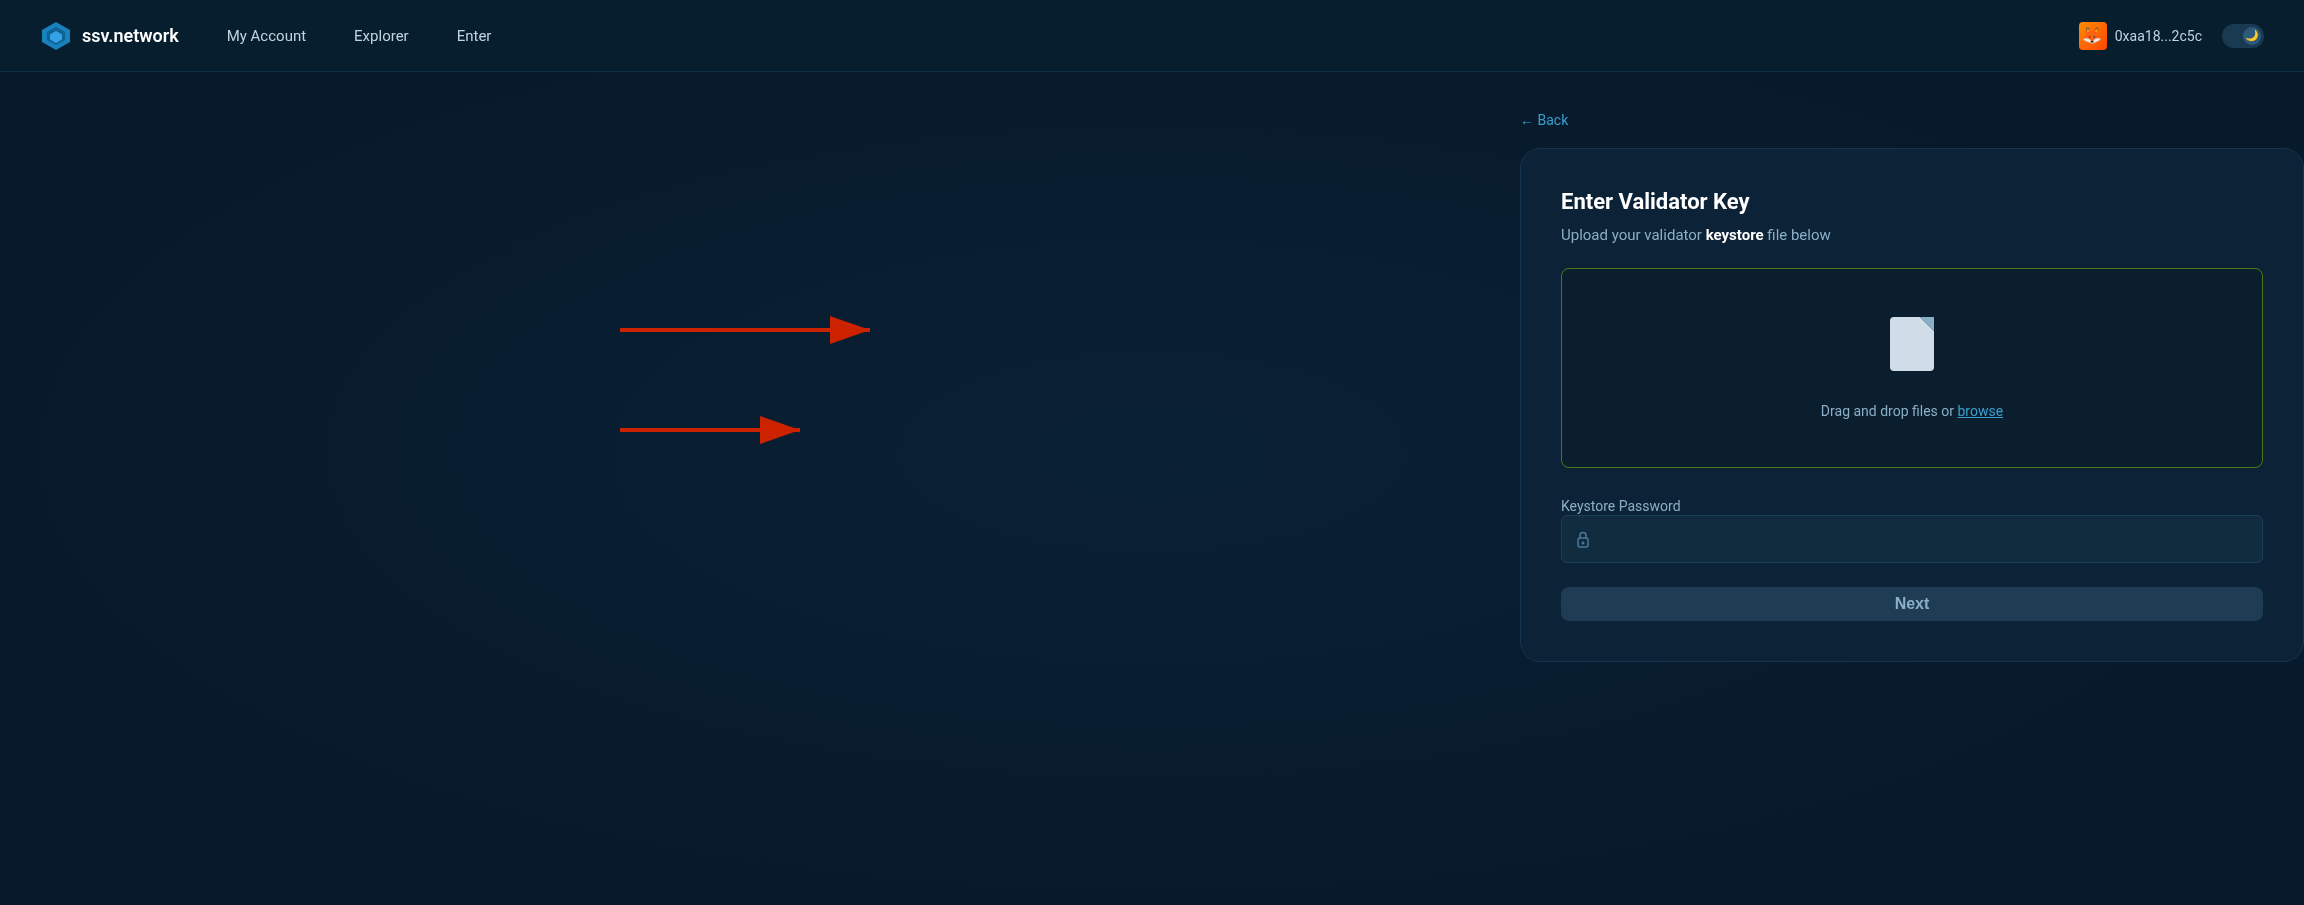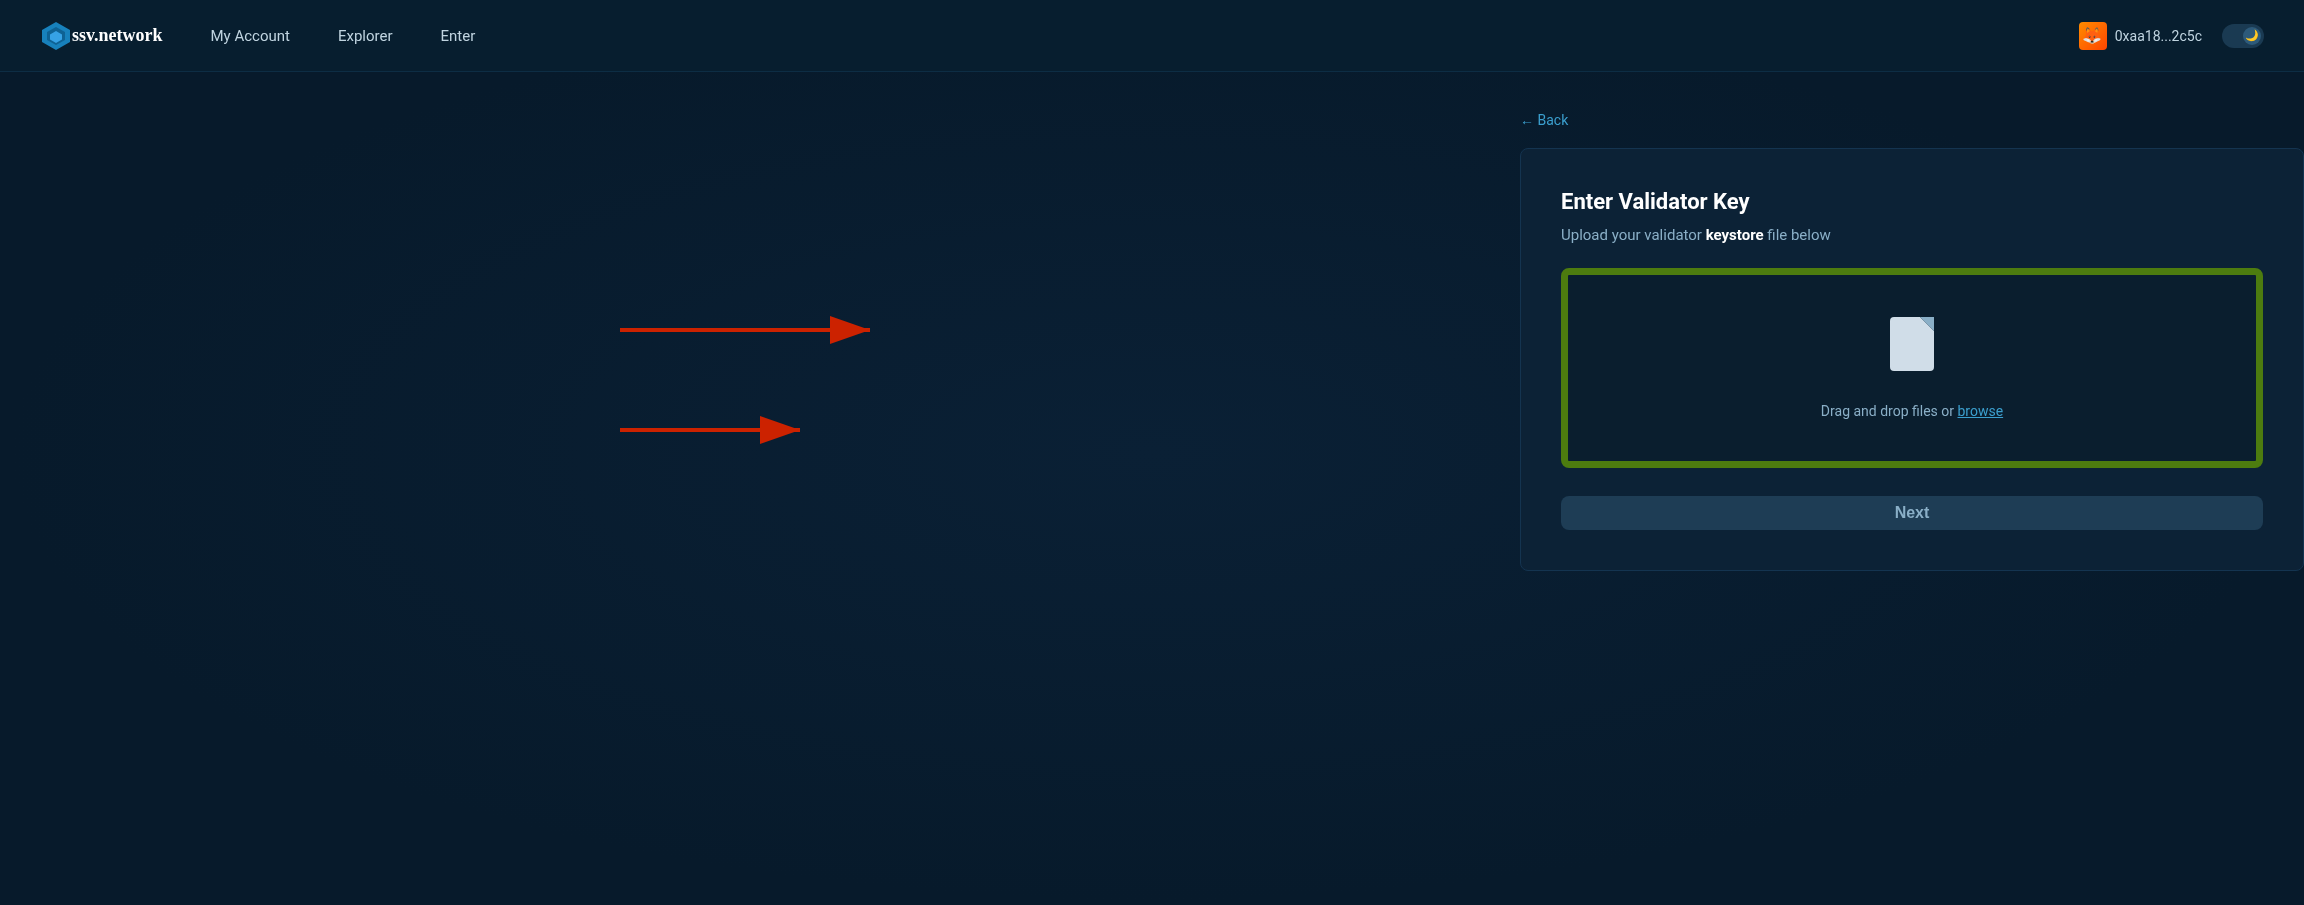--- a/index.html
+++ b/index.html
@@ -38,23 +38,22 @@
       align-items: center;
       height: 72px;
       padding: 0 40px;
       background-color: #071e2f;
       border-bottom: 1px solid #0d2d44;
     }
 
     .navbar-logo {
       display: flex;
       align-items: center;
-      gap: 0;
+      gap: 10px;
       margin-right: 48px;
-      font-family: Liberation Serif, serif;
     }
 
     .logo-diamond {
       width: 32px;
       height: 32px;
     }
 
     .logo-text {
       font-size: 18px;
       font-weight: 600;
@@ -145,21 +144,21 @@
       font-size: 14px;
       color: #3b9fce;
       cursor: pointer;
       text-decoration: none;
     }
 
     
     .card {
       width: 784px;
       background-color: #0c2236;
-      border-radius: 8px;
+      border-radius: 20px;
       padding: 40px;
       border: 1px solid #143450;
     }
 
     .card-title {
       font-size: 22px;
       font-weight: 700;
       color: #ffffff;
       margin-bottom: 12px;
     }
@@ -173,21 +172,21 @@
     .card-subtitle strong {
       color: #ffffff;
       font-weight: 700;
     }
 
     
     .drop-zone {
       width: 100%;
       height: 200px;
       background-color: #0a1e2e;
-      border: 7px solid #4d7c0f;
+      border: 1px solid #4d7c0f;
       border-radius: 8px;
       display: flex;
       flex-direction: column;
       align-items: center;
       justify-content: center;
       gap: 32px;
       margin-bottom: 28px;
       cursor: pointer;
       position: relative;
     }
@@ -346,20 +345,33 @@
 
     
     <div class="drop-zone">
       <div class="file-icon"></div>
       <p class="drop-text">
         <span>Drag and drop files or </span><a>browse</a>
       </p>
     </div>
 
     
+    <div>
+      <label class="field-label">Keystore Password</label>
+      <div class="password-input-wrapper">
+        <div class="lock-icon-wrapper">
+          <svg width="16" height="18" viewBox="0 0 16 18" fill="none">
+            <rect x="3" y="8" width="10" height="9" rx="2" stroke="#4a7a9b" stroke-width="1.5" fill="none"></rect>
+            <path d="M5 8V5.5a3 3 0 0 1 6 0V8" stroke="#4a7a9b" stroke-width="1.5" fill="none" stroke-linecap="round"></path>
+            <circle cx="8" cy="13" r="1.5" fill="#4a7a9b"></circle>
+          </svg>
+        </div>
+        <input type="password" class="password-input" placeholder="" style="">
+      </div>
+    </div>
 
     
     <button class="next-button">Next</button>
   </div>
 </div>
 
 <svg class="arrows-overlay" viewBox="0 0 2304 905" xmlns="http://www.w3.org/2000/svg">
 
   <defs>
     <marker id="arrowhead1" markerWidth="10" markerHeight="7" refX="10" refY="3.5" orient="auto">

